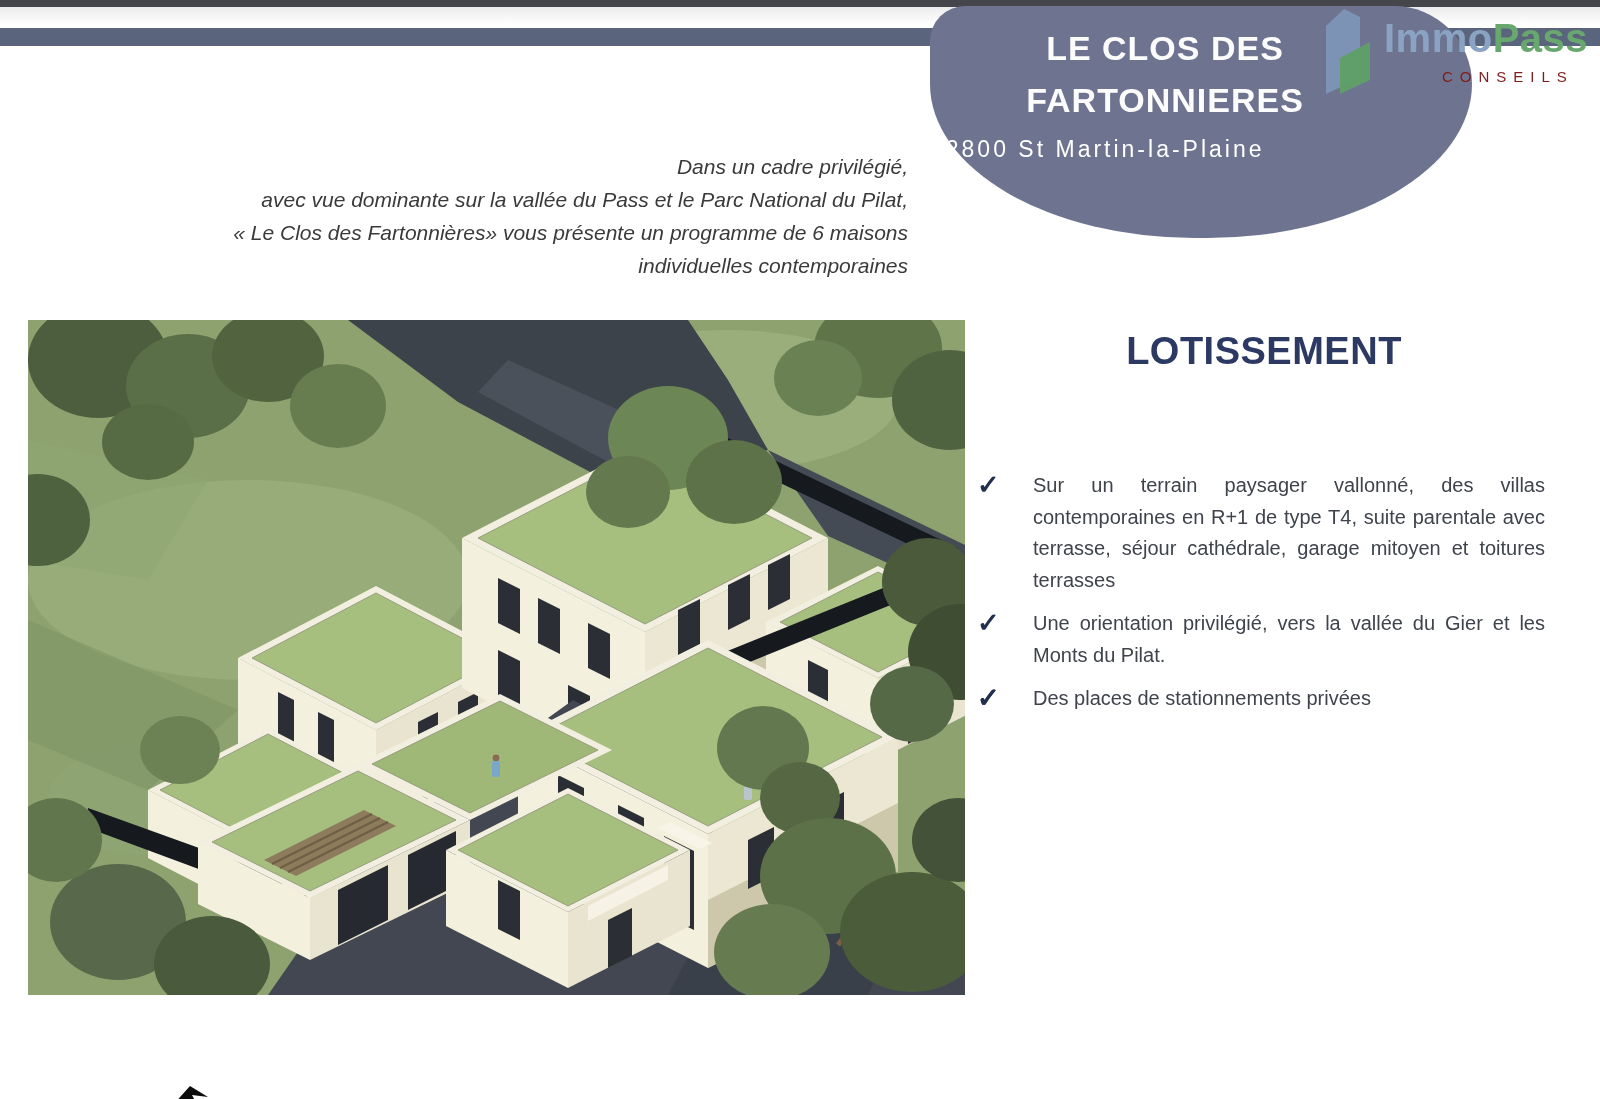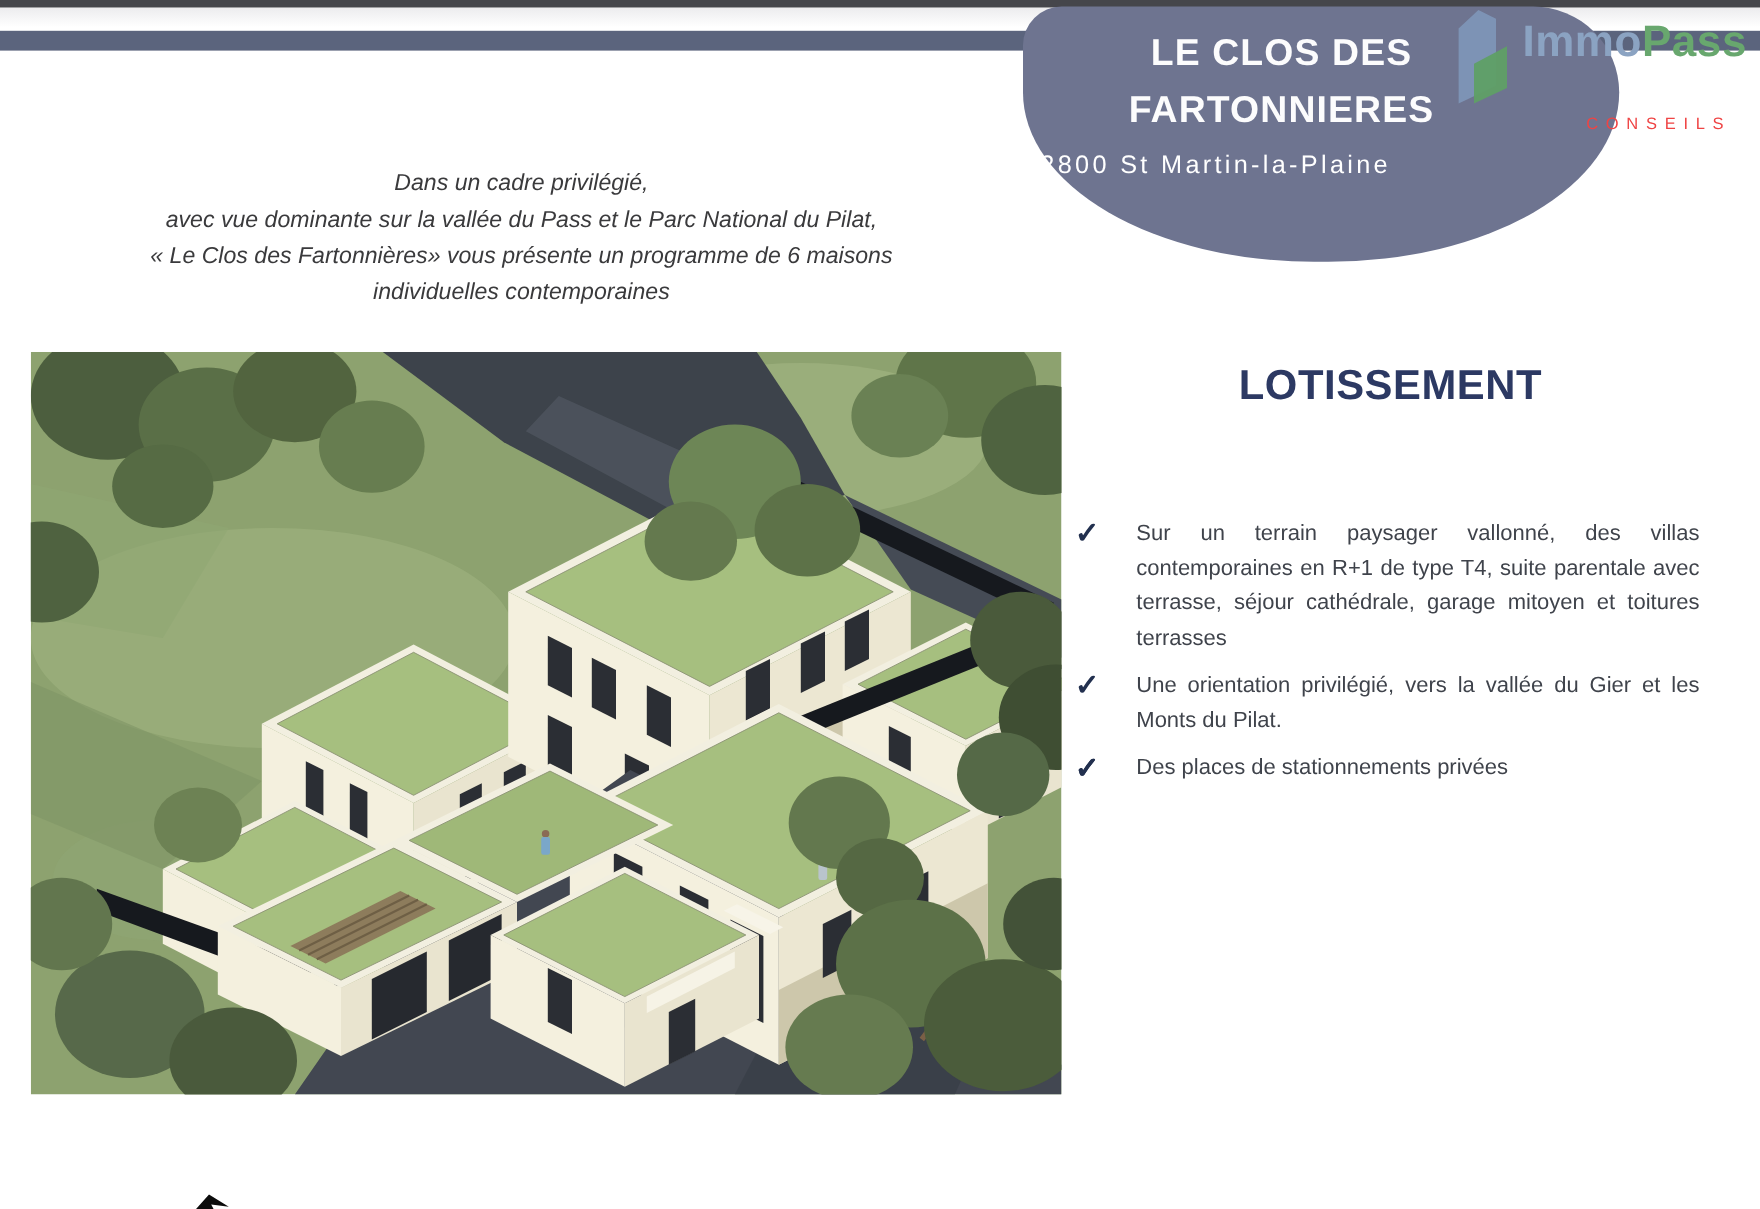--- a/index.html
+++ b/index.html
@@ -19,24 +19,24 @@
                font-size:34px;line-height:52px;font-weight:700;letter-spacing:1px;}
   .badge-address{position:absolute;left:0;top:130px;width:470px;color:#ffffff;
                  font-size:23px;letter-spacing:3px;font-weight:400;}
 
   
   .logo{position:absolute;left:1318px;top:2px;width:282px;height:104px;z-index:4;text-decoration:underline;}
   .logo-icon{position:absolute;left:0;top:2px;}
   .logo-text{position:absolute;left:66px;top:14px;font-size:40px;font-weight:600;letter-spacing:0.5px;white-space:nowrap;}
   .logo-immo{color:#8ba3c2;}
   .logo-pass{color:#68a76e;}
-  .logo-sub{position:absolute;left:124px;top:66px;font-size:15px;letter-spacing:7px;color:#ef4444;font-weight:400;margin-top:36px;}
-
-  
-  .intro{position:absolute;left:40px;top:150px;width:868px;text-align:center;
+  .logo-sub{position:absolute;left:124px;top:66px;font-size:15px;letter-spacing:7px;color:#7f1d1d;font-weight:400;}
+
+  
+  .intro{position:absolute;left:40px;top:150px;width:868px;text-align:right;
          font-style:italic;font-size:21px;line-height:33px;color:#3a3a3c;}
 
   
   .photo{position:absolute;left:28px;top:320px;width:937px;height:675px;}
 
   
   .section-title{position:absolute;left:964px;top:330px;width:600px;text-align:center;
                  font-size:38px;font-weight:800;color:#2c3963;letter-spacing:0.5px;}
   .bullets{position:absolute;left:977px;top:470px;width:568px;list-style:none;margin:0;padding:0;}
   .bullets li{position:relative;padding-left:56px;margin-bottom:12px;text-align:justify;

